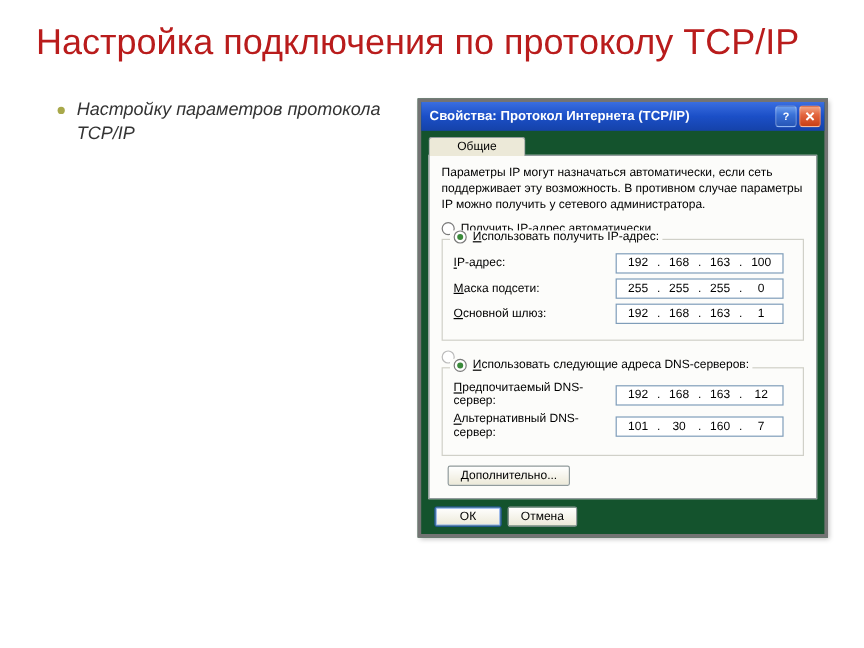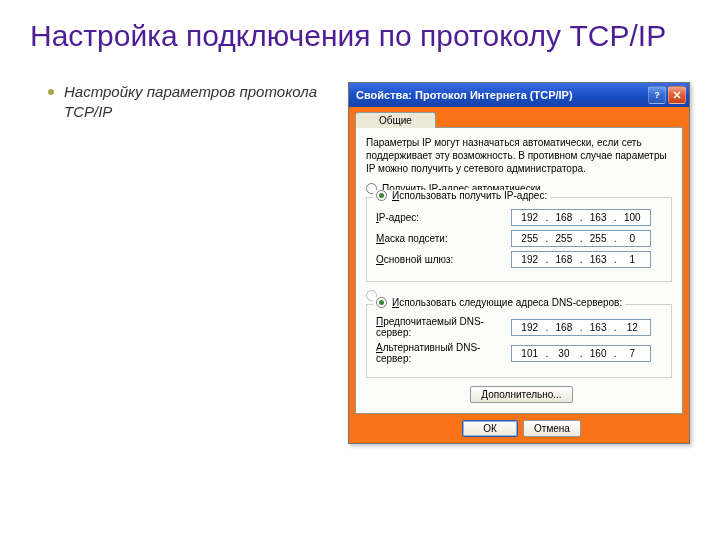--- a/index.html
+++ b/index.html
@@ -1,26 +1,26 @@
 <!DOCTYPE html>
 <html><head>
 <meta charset="utf-8">
 <style>
   * { box-sizing: border-box; margin: 0; padding: 0; }
   body { width: 720px; height: 540px; background: #fff; font-family: Arial, sans-serif; position: relative; overflow: hidden; }
   .slide { padding: 18px 30px 20px 30px; }
-  .title { font-size: 30px; font-weight: normal; color: #4c1d95; line-height: 1.2; margin-bottom: 28px; }
+  .title { font-size: 30px; font-weight: normal; color: #b91c1c; line-height: 1.2; margin-bottom: 28px; }
   .content { display: flex; gap: 18px; }
   .left { flex: 0 0 300px; font-style: italic; }
   .bullets { list-style: none; padding-left: 18px; }
   .bullets li { position: relative; font-size: 15px; color: #333; line-height: 1.35; margin-bottom: 8px; padding-left: 16px; }
   .bullets li::before { content: ""; position: absolute; left: 0; top: 7px; width: 6px; height: 6px; border-radius: 50%; background: #a8a84a; }
   .bullets b { font-weight: bold; }
 
-  .dialog { width: 383px; border: 1px solid #737373; background: #f97316; box-shadow: 2px 2px 4px rgba(0,0,0,.25); font-family: Tahoma, sans-serif; font-size: 10px; color: #000; }
+  .dialog { width: 383px; border: 3px solid #737373; background: #14532d; box-shadow: 2px 2px 4px rgba(0,0,0,.25); font-family: Tahoma, sans-serif; font-size: 10px; color: #000; }
   .titlebar { height: 24px; background: linear-gradient(#3a6ee0,#1b4fc7 50%,#1542a9); display: flex; align-items: center; padding: 0 3px 0 7px; color: #fff; font-weight: bold; font-size: 11px; }
   .titlebar .t-title { flex: 1; }
   .tbtn { width: 18px; height: 18px; margin-left: 2px; background: linear-gradient(#f0a585,#e46740 40%,#c83f16); border: 1px solid #fff4; border-radius: 3px; display: flex; align-items: center; justify-content: center; }
   .tbtn.blue { background: linear-gradient(#6fa0ee,#3b72d8 40%,#2756b7); }
   .tbtn svg { width: 10px; height: 10px; }
 
   .dlg-body { padding: 4px 6px 6px 6px; }
   .tab { display: inline-block; background: #ece9d8; border: 1px solid #919b9c; border-bottom: none; border-radius: 3px 3px 0 0; padding: 2px 23px; font-size: 10px; position: relative; top: 1px; }
   .panel { border: 1px solid #919b9c; background: #fcfcfa; padding: 8px 10px 10px 10px; }
   .desc { font-size: 10px; line-height: 1.3; margin-bottom: 8px; }
@@ -36,21 +36,21 @@
   .group .legend .radio-row { margin: 0; }
 
   .field-row { display: flex; align-items: center; margin: 4px 0; }
   .field-row .lbl { flex: 0 0 135px; font-size: 10px; }
   .ipbox { display: flex; align-items: center; border: 1px solid #7f9db9; background: #fff; height: 17px; width: 140px; font-size: 10px; padding: 0 2px; }
   .ipbox span { flex: 1; text-align: center; }
   .ipbox i { font-style: normal; color: #000; }
 
   .underline { text-decoration: underline; }
 
-  .btnrow { display: flex; justify-content: center; margin-top: 6px; }
+  .btnrow { display: flex; justify-content: flex-start; margin-top: 6px; }
   .btn { border: 1px solid #919b9c; background: linear-gradient(#fff,#ece9d8); padding: 2px 10px; font-size: 10px; border-radius: 2px; margin-left: 5px; min-width: 56px; text-align: center; }
   .btn.prim { border: 1px solid #2a5db0; box-shadow: 0 0 0 1px #89ade9 inset; }
 </style>
 </head>
 <body>
 
 <div class="slide">
   <h1 class="title">Настройка подключения по протоколу TCP/IP</h1>
   <div class="content">
     <div class="left">

